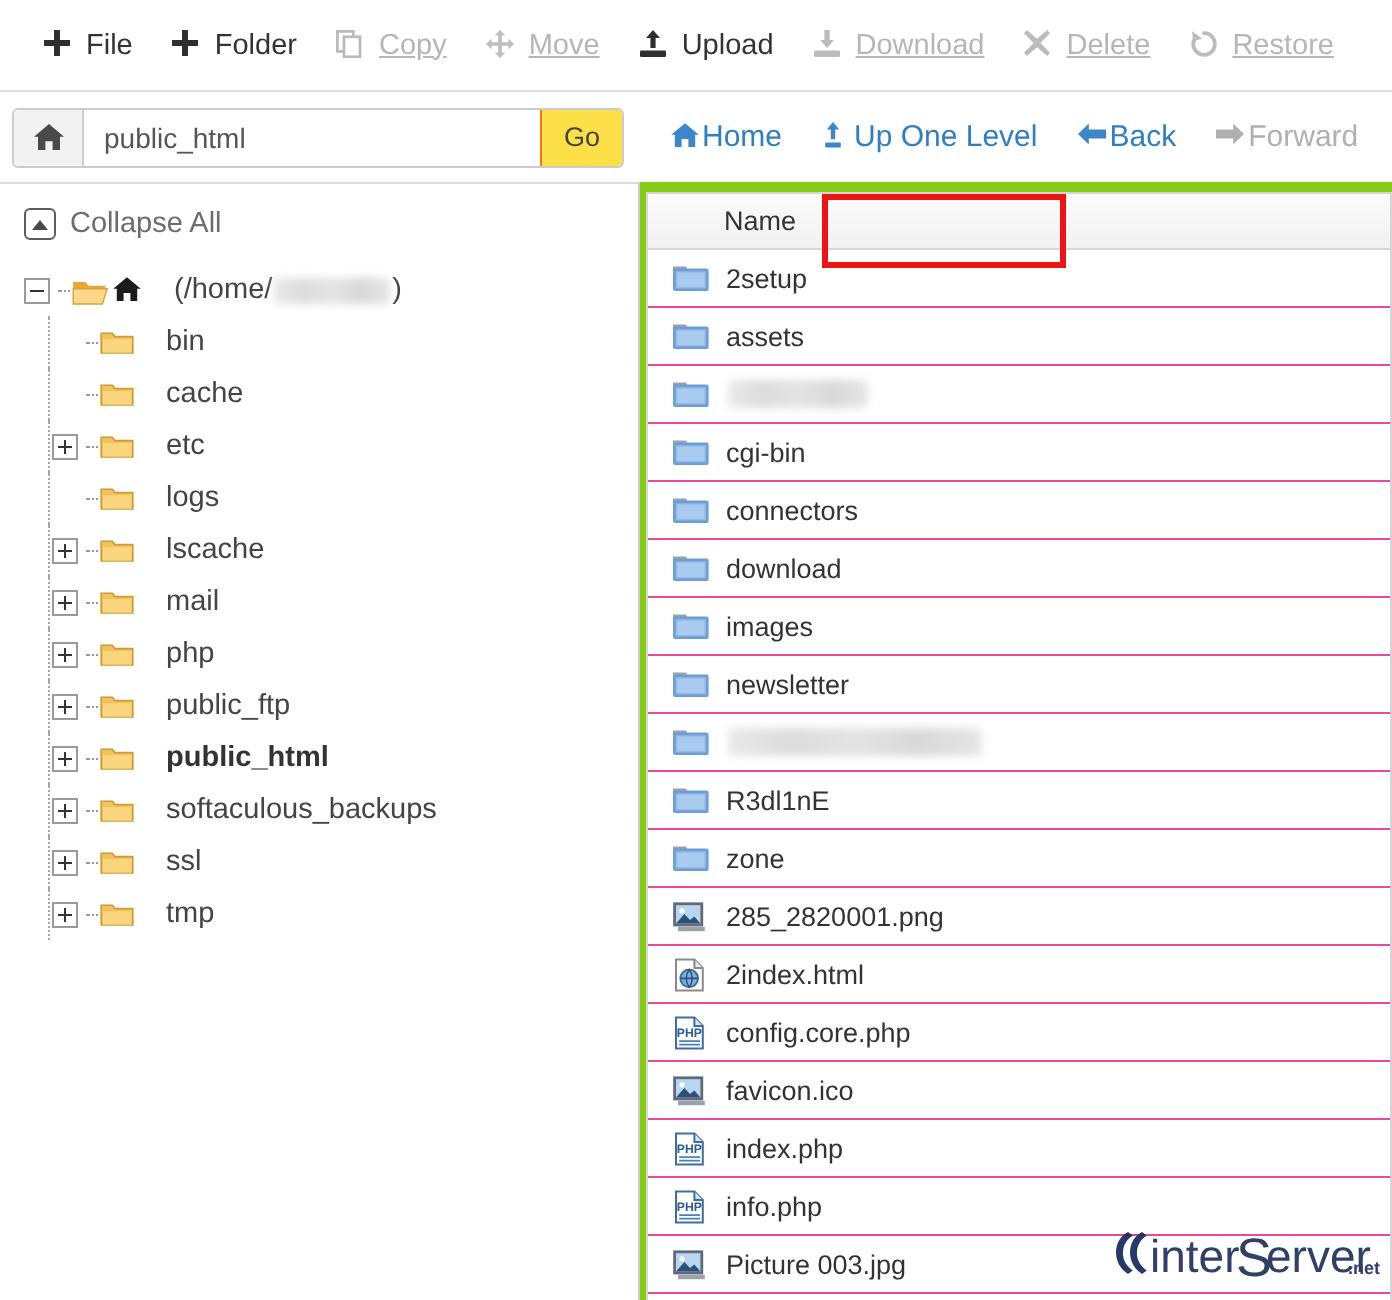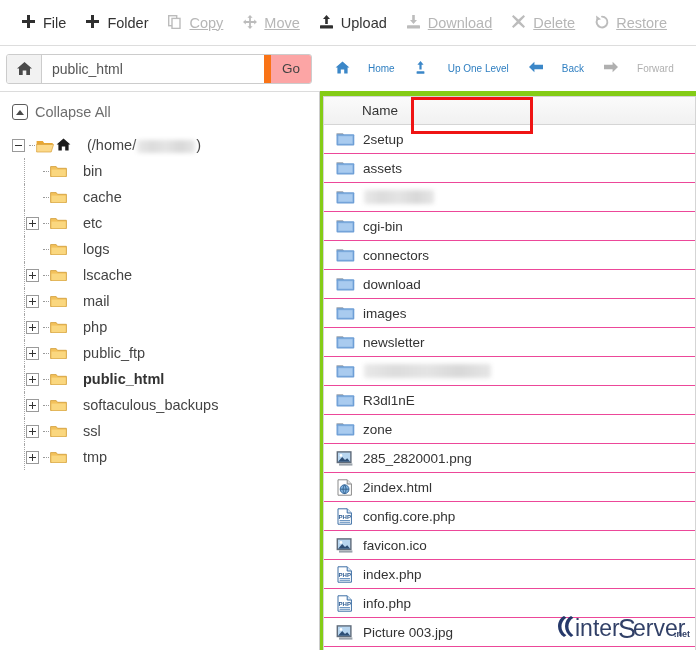--- a/index.html
+++ b/index.html
@@ -86,40 +86,40 @@
     outline: none;
     font-family: "Liberation Sans", sans-serif;
     font-size: 14px;
     color: #555;
     padding: 0 10px;
     background: #fff;
     min-width: 0;
   }
   .path-go {
     width: 40px;
-    background: #fca5a5;
-    border-left: 7px solid #f97316;
+    background: #fde047;
+    border-left: 1px solid #f97316;
     display: flex;
     align-items: center;
     justify-content: center;
     font-size: 13.5px;
     color: #444;
     cursor: pointer;
   }
   .nav-links {
     display: flex;
     align-items: center;
     margin-left: 14px;
     gap: 2px;
   }
   .nav-link {
     display: flex;
     align-items: center;
-    gap: 18px;
-    font-size: 10px;
+    gap: 1px;
+    font-size: 15px;
     color: #2f7fc1;
     padding: 5px 9px;
     white-space: nowrap;
     cursor: pointer;
     text-align: right;
   }
   .nav-link.disabled {
     color: #b0b0b0;
     cursor: default;
   }

